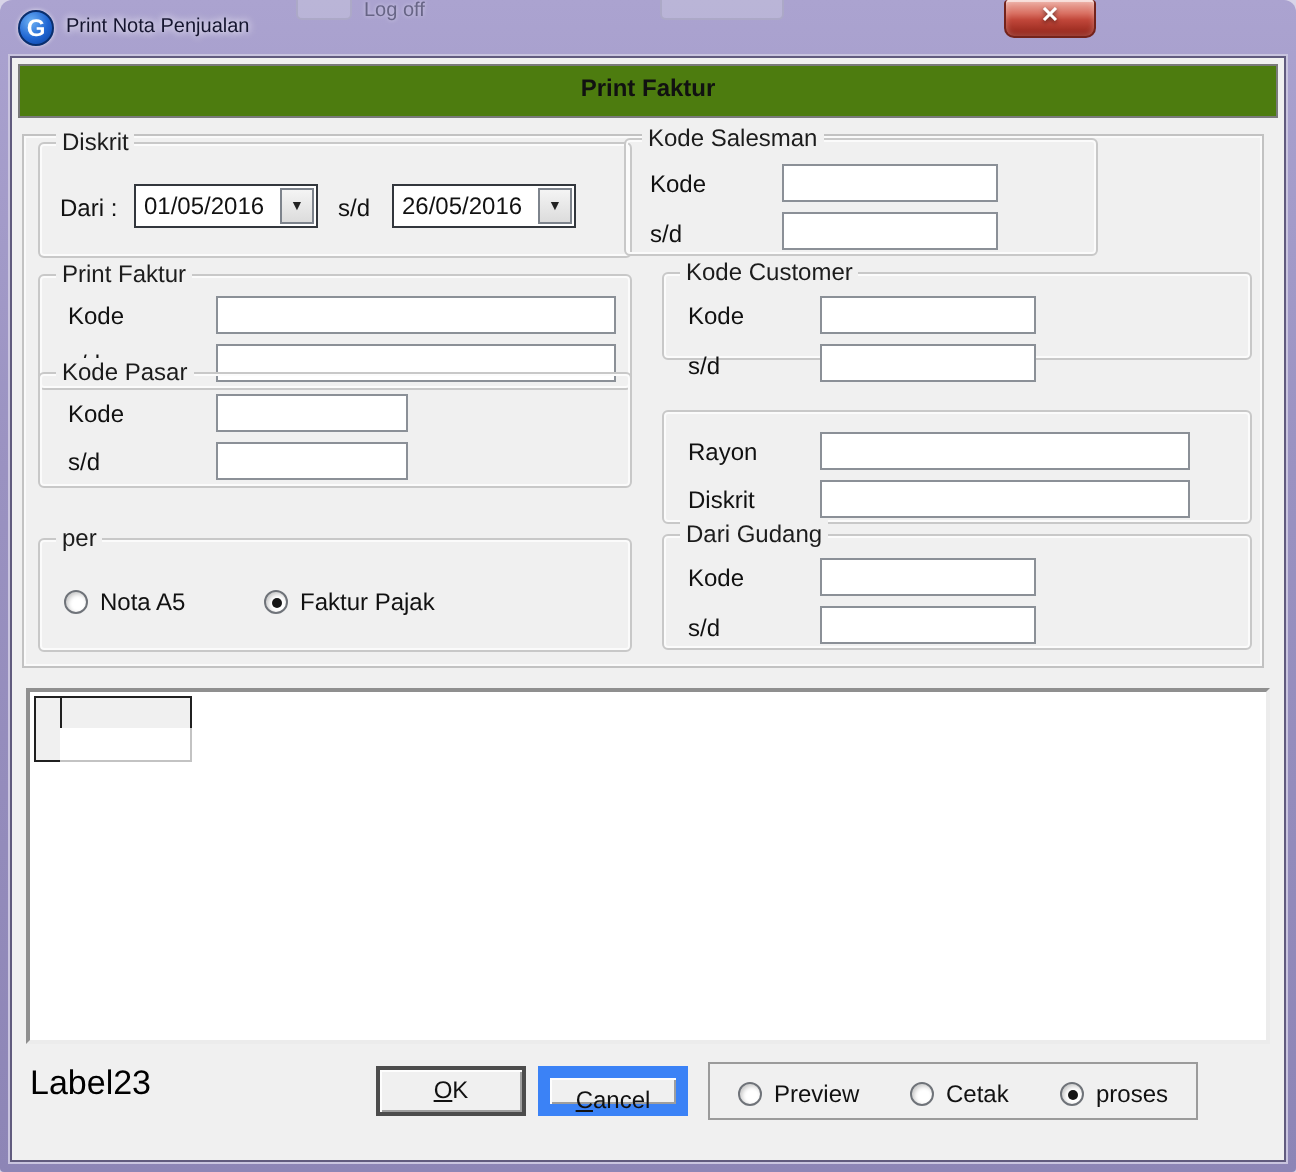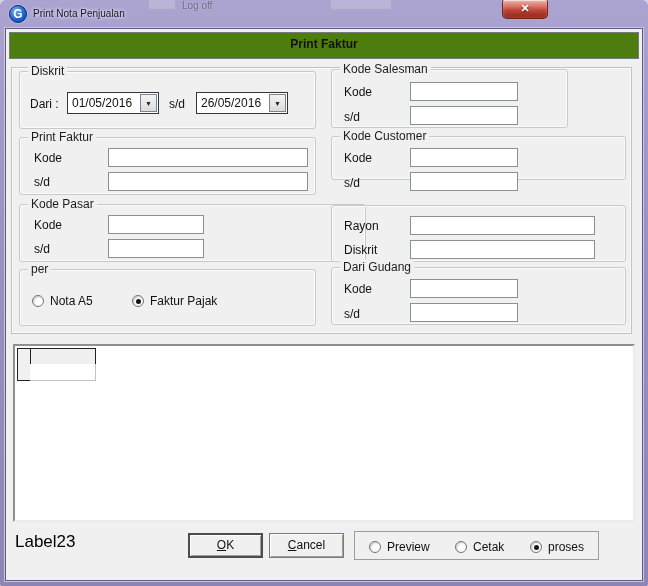--- a/index.html
+++ b/index.html
@@ -47,21 +47,21 @@
   
   .grid-panel{position:absolute;left:7px;top:315px;width:622px;height:178px;background:#fff;
        border:2px solid;border-color:#8f8f8f #ececec #ececec #8f8f8f;}
   .mg{position:absolute;background:#f0f0f0;}
   .mg-a1{left:2px;top:2px;width:14px;height:17px;border:1px solid #202020;}
   .mg-b1{left:15px;top:2px;width:66px;height:17px;border:1px solid #202020;}
   .mg-a2{left:2px;top:18px;width:14px;height:17px;border:1px solid #202020;border-top:none;}
   .mg-b2{left:15px;top:18px;width:66px;height:17px;background:#fff;border-right:1px solid #c3c3c3;border-bottom:1px solid #c3c3c3;}
   
   .info-label{position:absolute;left:9px;top:503px;font-size:17px;color:#000;}
-  .pushbtn{position:absolute;width:75px;height:25px;background:#f0f0f0;border:1px solid #3b82f6;
+  .pushbtn{position:absolute;width:75px;height:25px;background:#f0f0f0;border:6px solid #3b82f6;
        box-shadow:inset 1px 1px 0 #fdfdfd,inset -1px -1px 0 #9e9e9e;font-size:12px;color:#111;
        text-align:center;line-height:22px;cursor:default;}
   .pushbtn.default{border:2px solid #4c4c4c;line-height:20px;}
   .opt-frame{position:absolute;left:348px;top:502px;width:245px;height:29px;border:1px solid #9b9b9b;background:#f0f0f0;}
   u{text-decoration:underline;}
 </style>
 </head>
 <body>
 
 <div class="win">
@@ -92,21 +92,21 @@
       </div>
       <span class="lbl" style="left:149px;top:25px;">s/d</span>
       <div class="combo" style="left:176px;top:20px;width:92px;">
         <span class="val">26/05/2016</span>
         <span class="drop">
             <span>▼</span>
           </span>
       </div>
     </div>
 
-    <div class="groupbox" style="left:325px;top:40px;width:237px;height:59px;">
+    <div class="groupbox" style="left:306px;top:40px;width:237px;height:59px;">
       <span class="legend">Kode Salesman</span>
       <span class="lbl" style="left:12px;top:15px;">Kode</span>
       <input class="tbox" style="left: 78px; top: 12px; width: 108px;" value="">
       <span class="lbl" style="left:12px;top:40px;">s/d</span>
       <input class="tbox" style="left: 78px; top: 36px; width: 108px;" value="">
     </div>
 
     <div class="groupbox" style="left:13px;top:108px;width:297px;height:58px;">
       <span class="legend">Print Faktur</span>
       <span class="lbl" style="left:14px;top:13px;">Kode</span>
@@ -116,21 +116,21 @@
     </div>
 
     <div class="groupbox" style="left:325px;top:107px;width:295px;height:44px;">
       <span class="legend">Kode Customer</span>
       <span class="lbl" style="left:12px;top:14px;">Kode</span>
       <input class="tbox" style="left: 78px; top: 11px; width: 108px;" value="">
       <span class="lbl" style="left:12px;top:39px;">s/d</span>
       <input class="tbox" style="left: 78px; top: 35px; width: 108px;" value="">
     </div>
 
-    <div class="groupbox" style="left:13px;top:175px;width:347px;height:58px;">
+    <div class="groupbox" style="left:13px;top:157px;width:297px;height:58px;">
       <span class="legend">Kode Pasar</span>
       <span class="lbl" style="left:14px;top:13px;">Kode</span>
       <input class="tbox" style="left: 88px; top: 10px; width: 96px;" value="">
       <span class="lbl" style="left:14px;top:37px;">s/d</span>
       <input class="tbox" style="left: 88px; top: 34px; width: 96px;" value="">
     </div>
 
     <div class="groupbox" style="left:325px;top:176px;width:295px;height:57px;">
       <span class="lbl" style="left:12px;top:13px;">Rayon</span>
       <input class="tbox" style="left: 78px; top: 10px; width: 185px;" value="">

